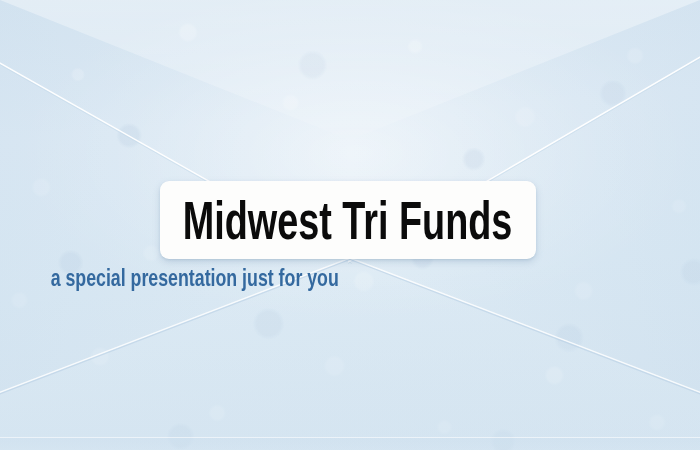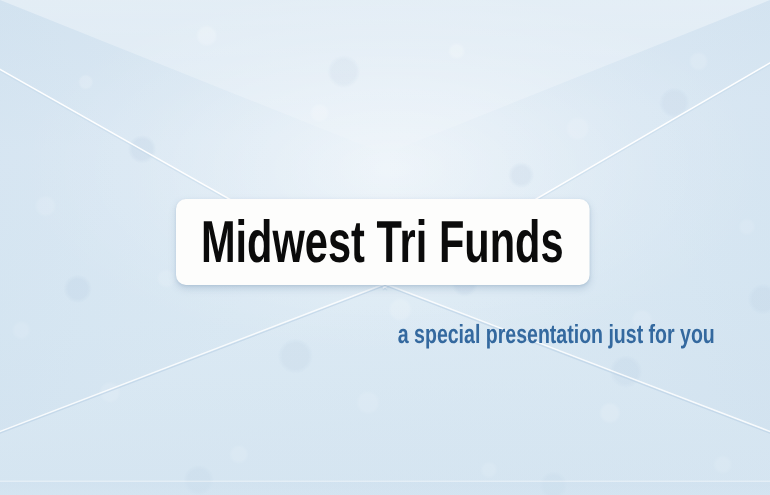--- a/index.html
+++ b/index.html
@@ -138,23 +138,23 @@
     transform: scaleX(0.70);
     transform-origin: center center;
     white-space: nowrap;
     -webkit-font-smoothing: antialiased;
   }
 
   
   .subtitle {
     position: absolute;
     left: 0;
-    top: 293px;
-    width: 700px;
-    text-align: right;
+    top: 266px;
+    width: 700px;
+    text-align: left;
   }
   .subtitle-text {
     display: inline-block;
     font-family: "Liberation Sans", sans-serif;
     font-weight: bold;
     font-size: 24px;
     line-height: 1;
     color: #34699f;
     transform: scaleX(0.74);
     transform-origin: center center;

